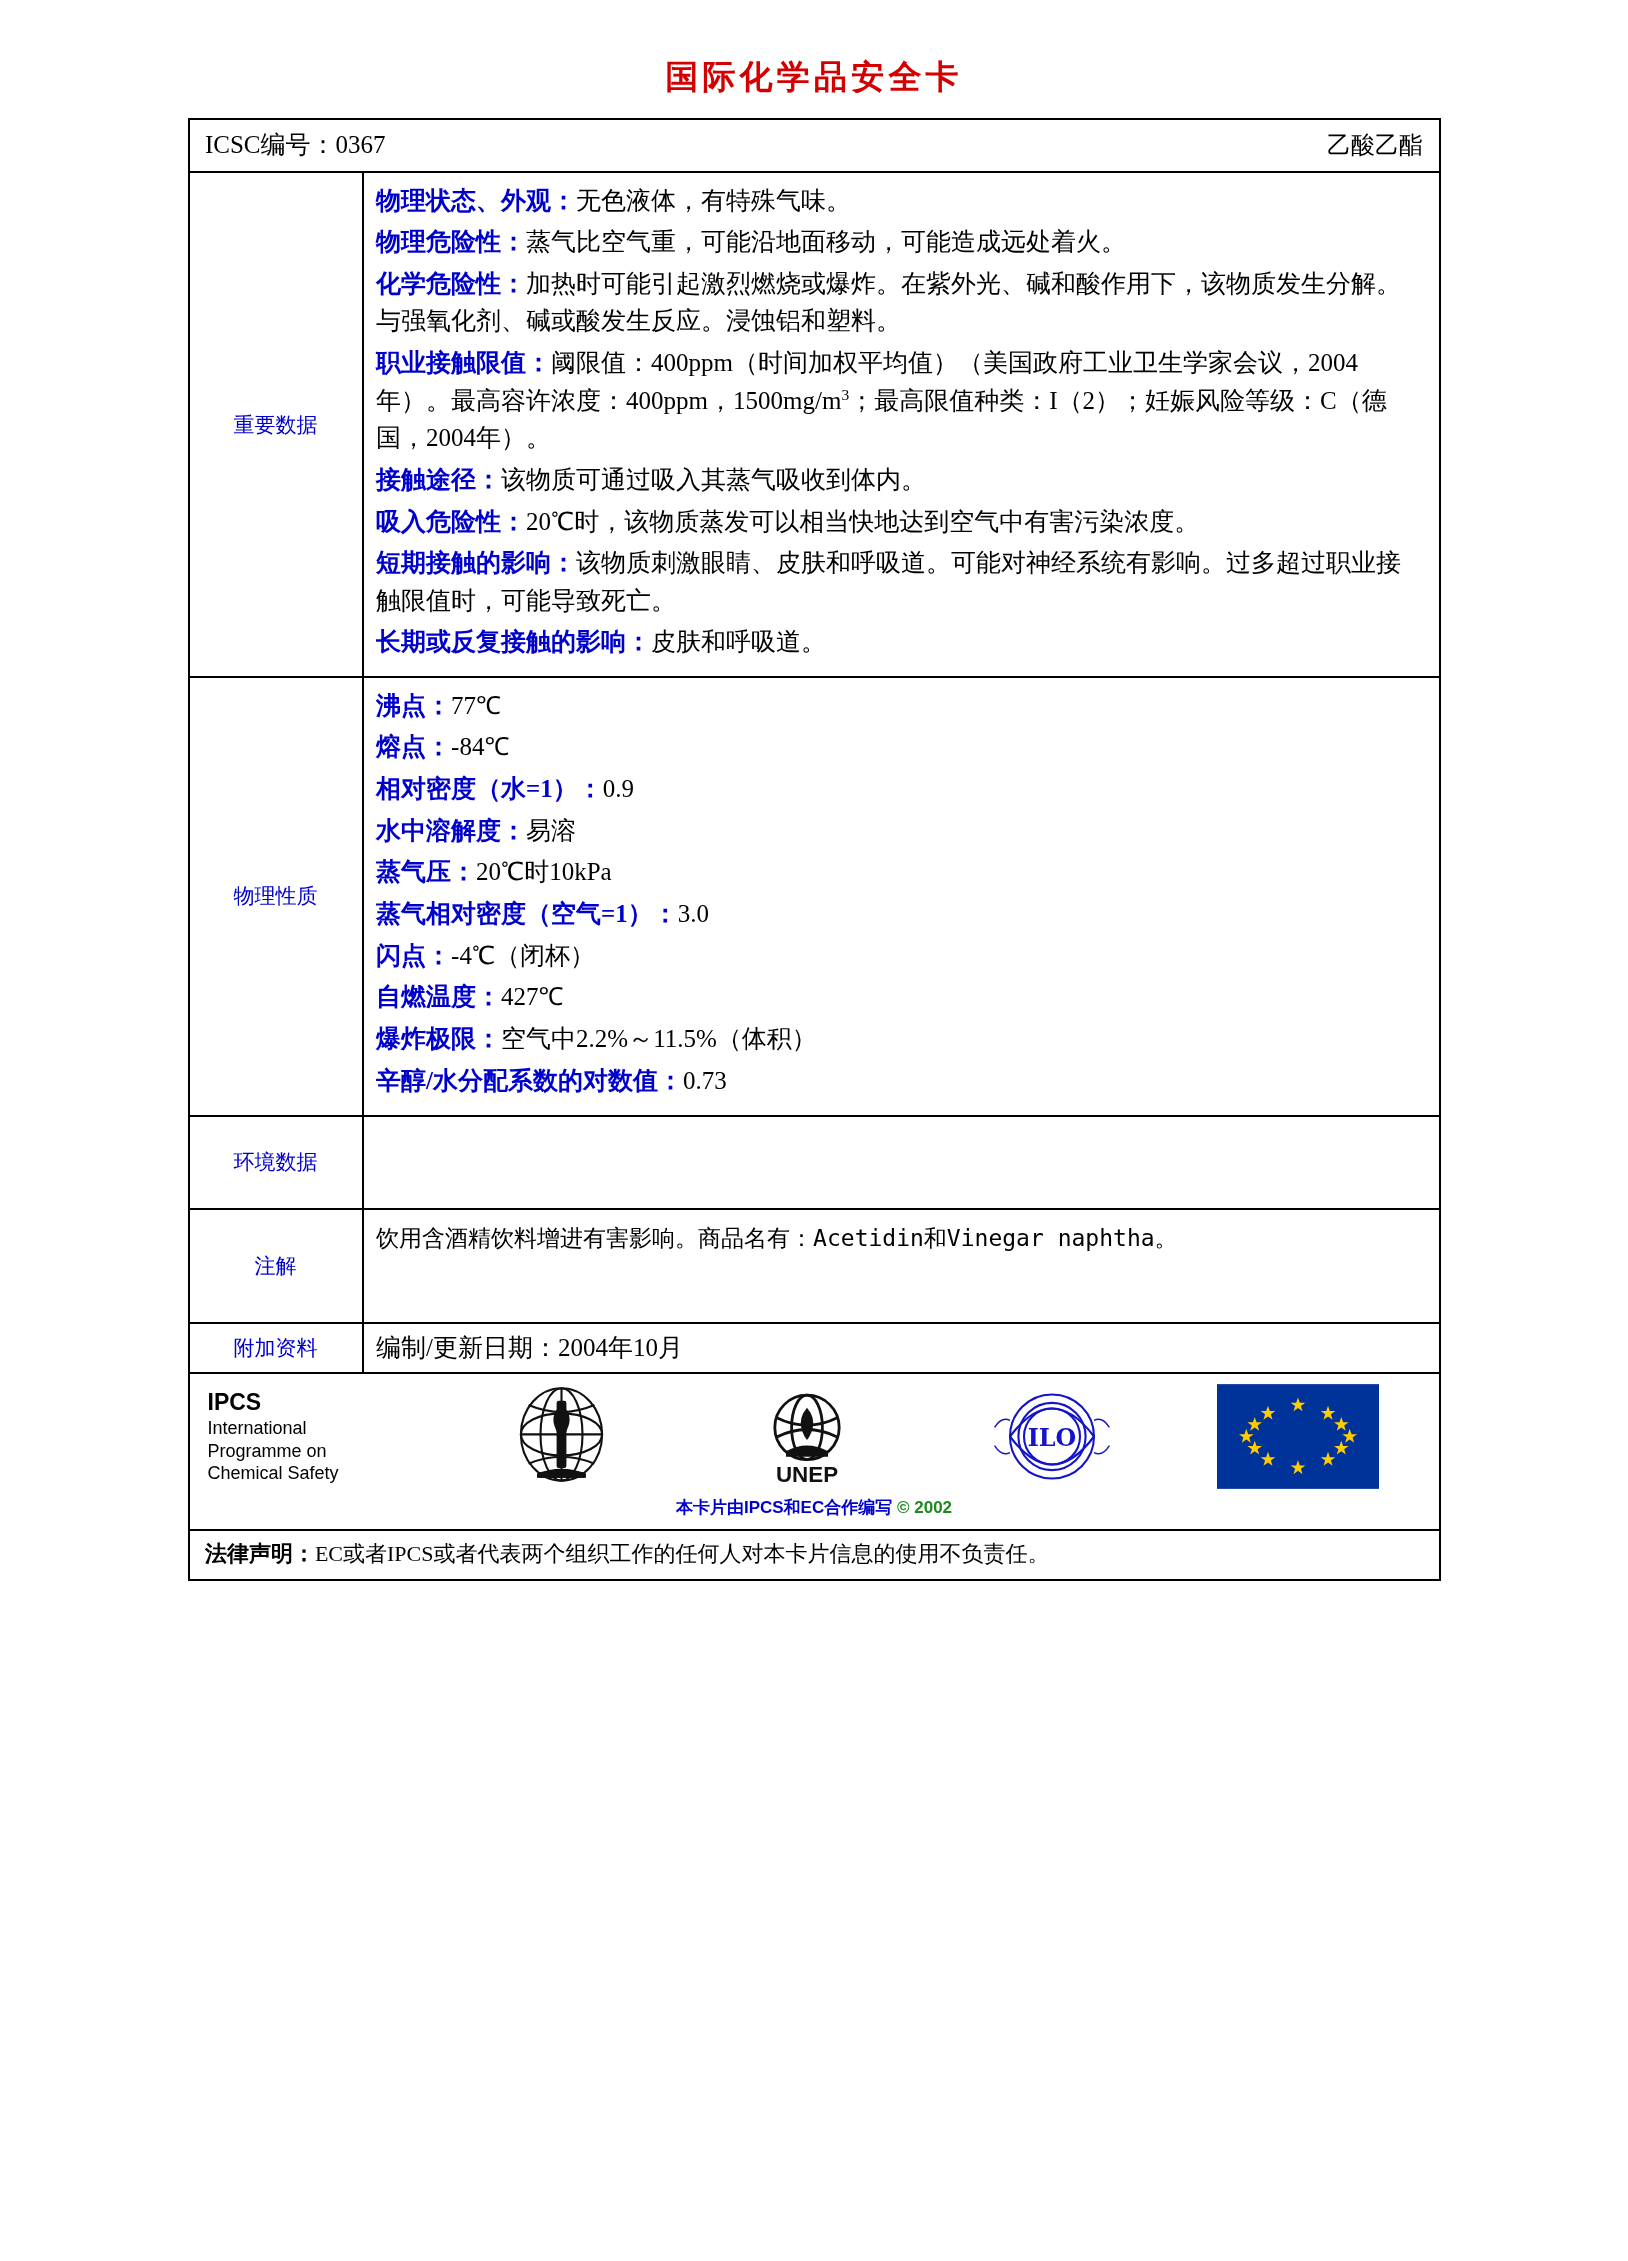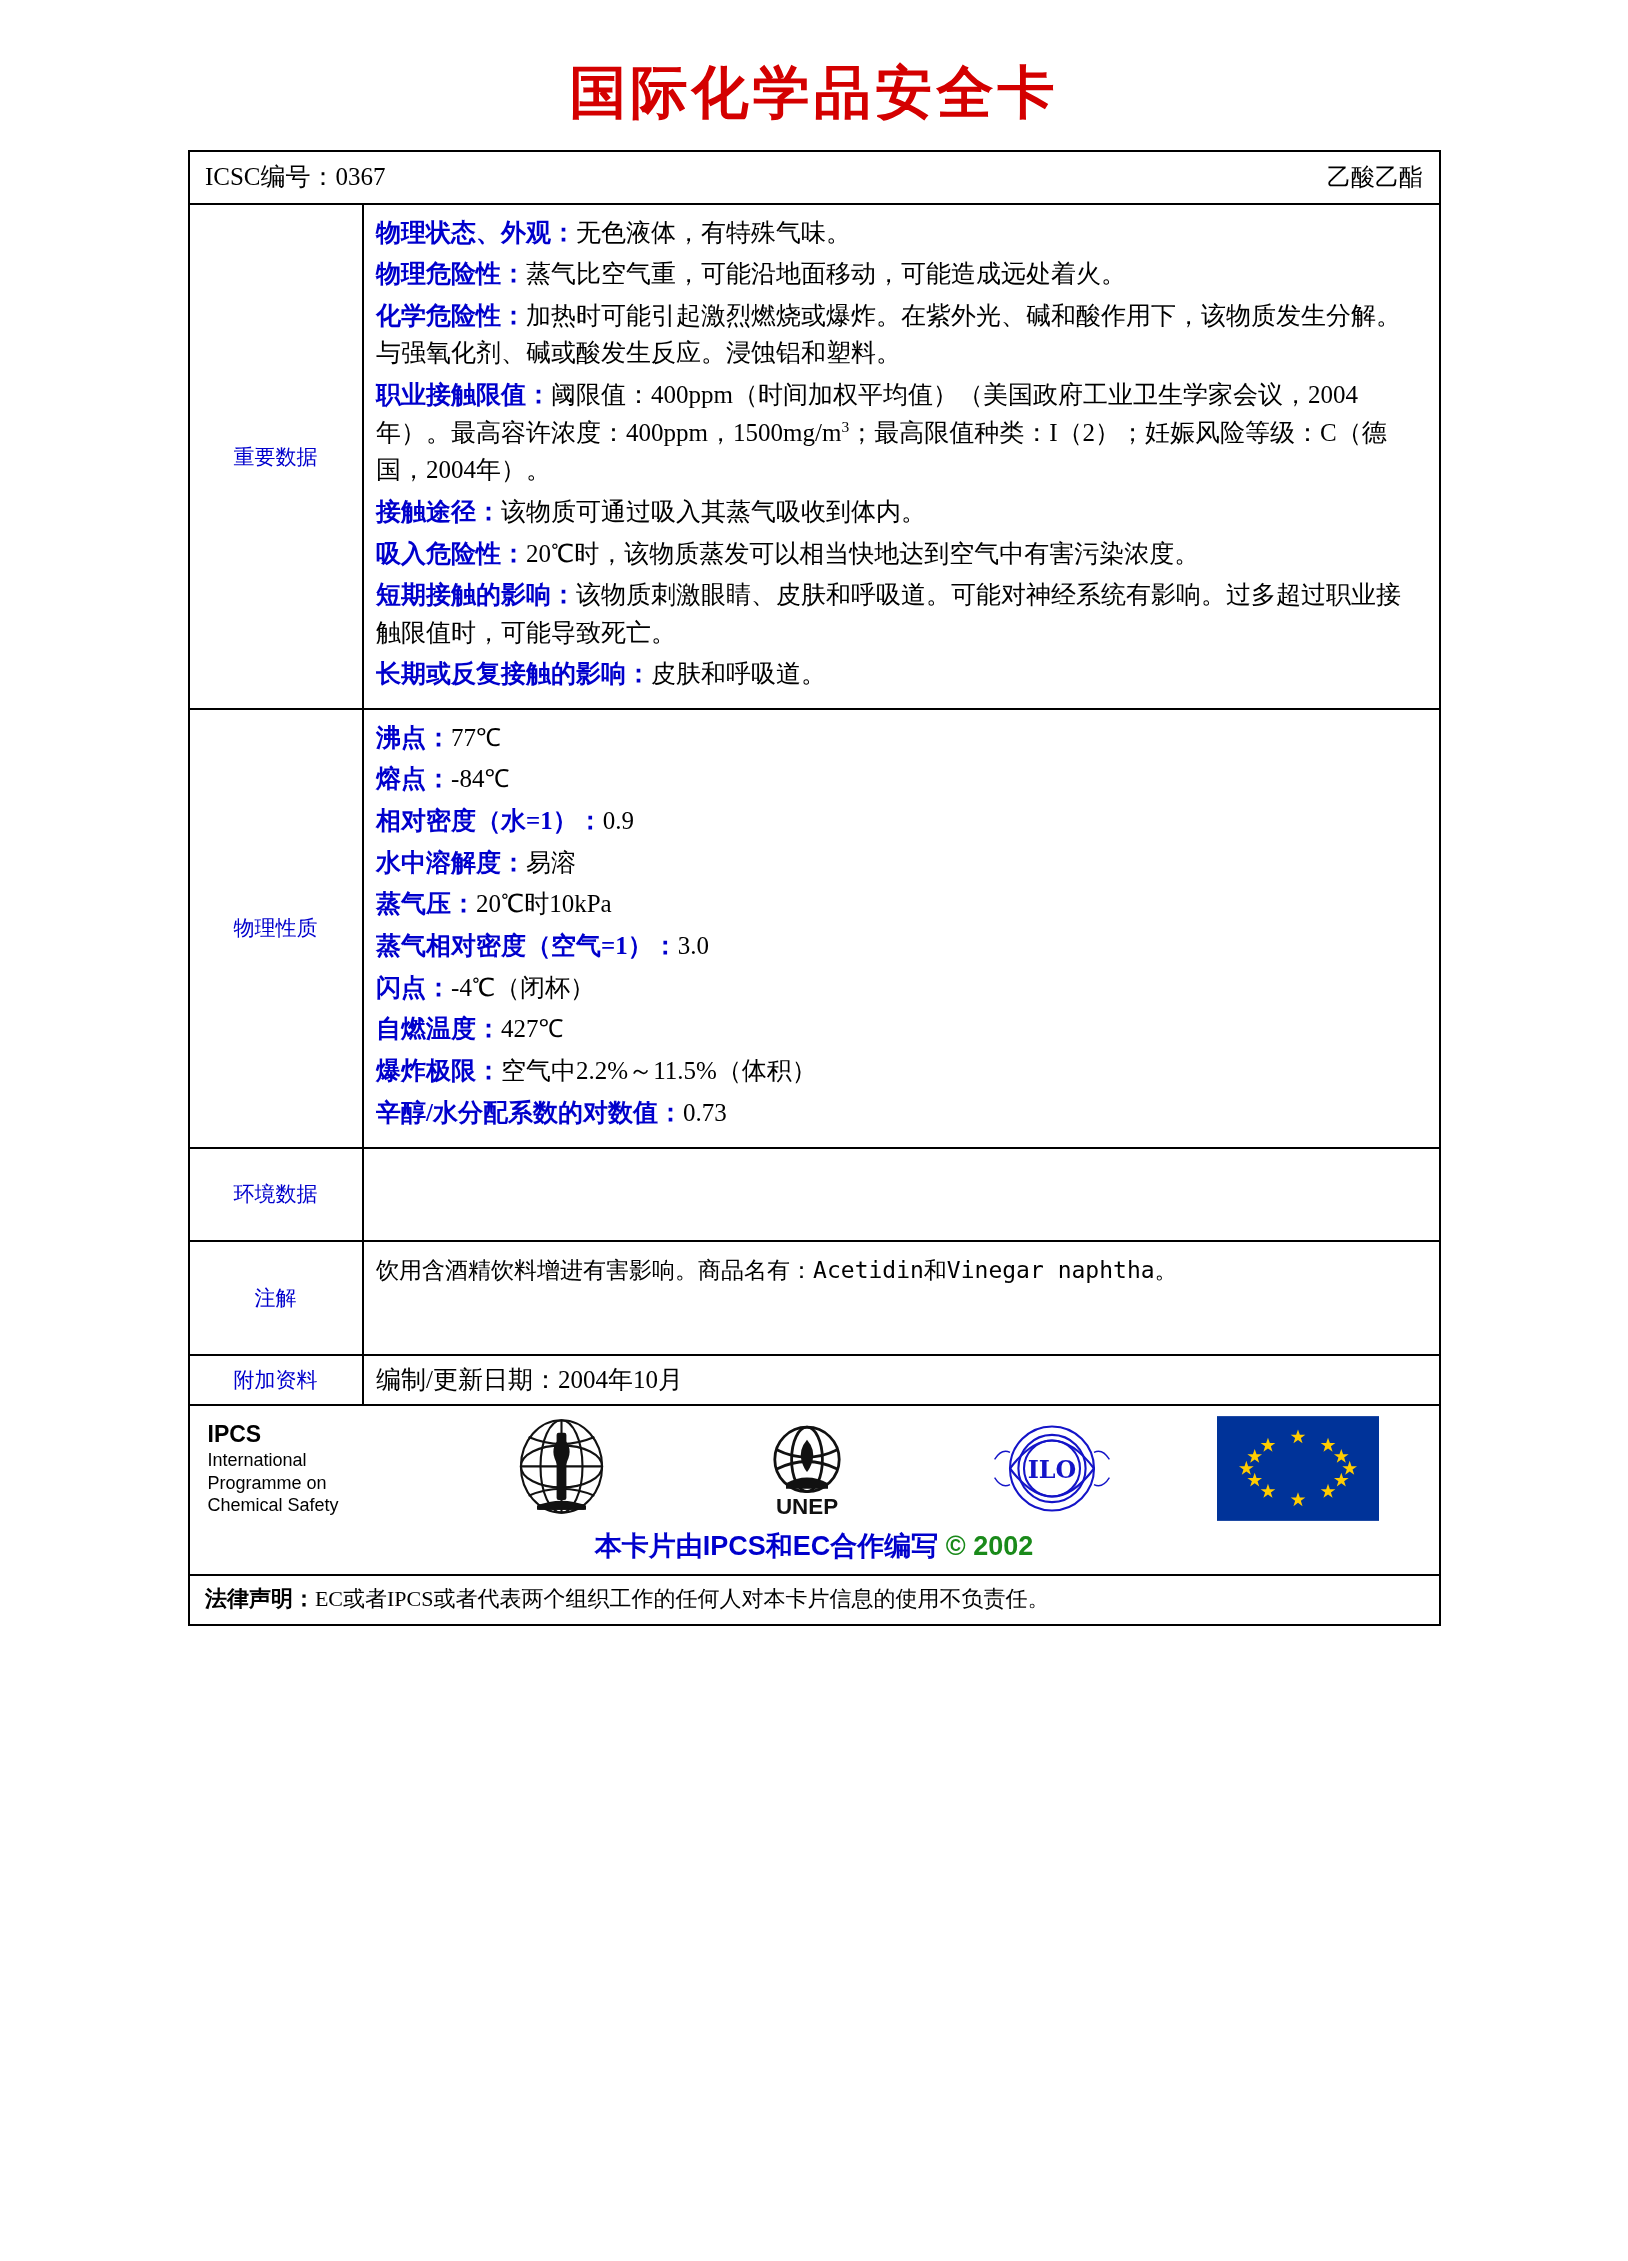--- a/index.html
+++ b/index.html
@@ -18,21 +18,21 @@
     width: 1628px;
     height: 2261px;
     position: relative;
     box-sizing: border-box;
   }
   .title {
     text-align: center;
     color: #d40000;
     font-family: "DejaVu Serif", serif;
     font-weight: bold;
-    font-size: 57px;
+    font-size: 33px;
     letter-spacing: 4.2px;
     margin-top: 55px;
     margin-bottom: 18px;
   }
   .card {
     margin: 0 auto;
     width: 1253px;
     border: 2.8px solid #000000;
     box-sizing: border-box;
   }
@@ -131,21 +131,21 @@
     flex: 1;
     display: flex;
     justify-content: center;
     align-items: center;
   }
   .coop {
     text-align: center;
     color: #0000cc;
     font-family: "Liberation Sans", sans-serif;
     font-weight: bold;
-    font-size: 27px;
+    font-size: 17px;
     padding: 2.8px 0 9.8px 0;
   }
   .coop .cmark {
     color: #1a8a1a;
     font-weight: bold;
   }
   .legal {
     padding: 8.4px 15.4px 9.8px 15.4px;
     font-size: 22px;
   }

